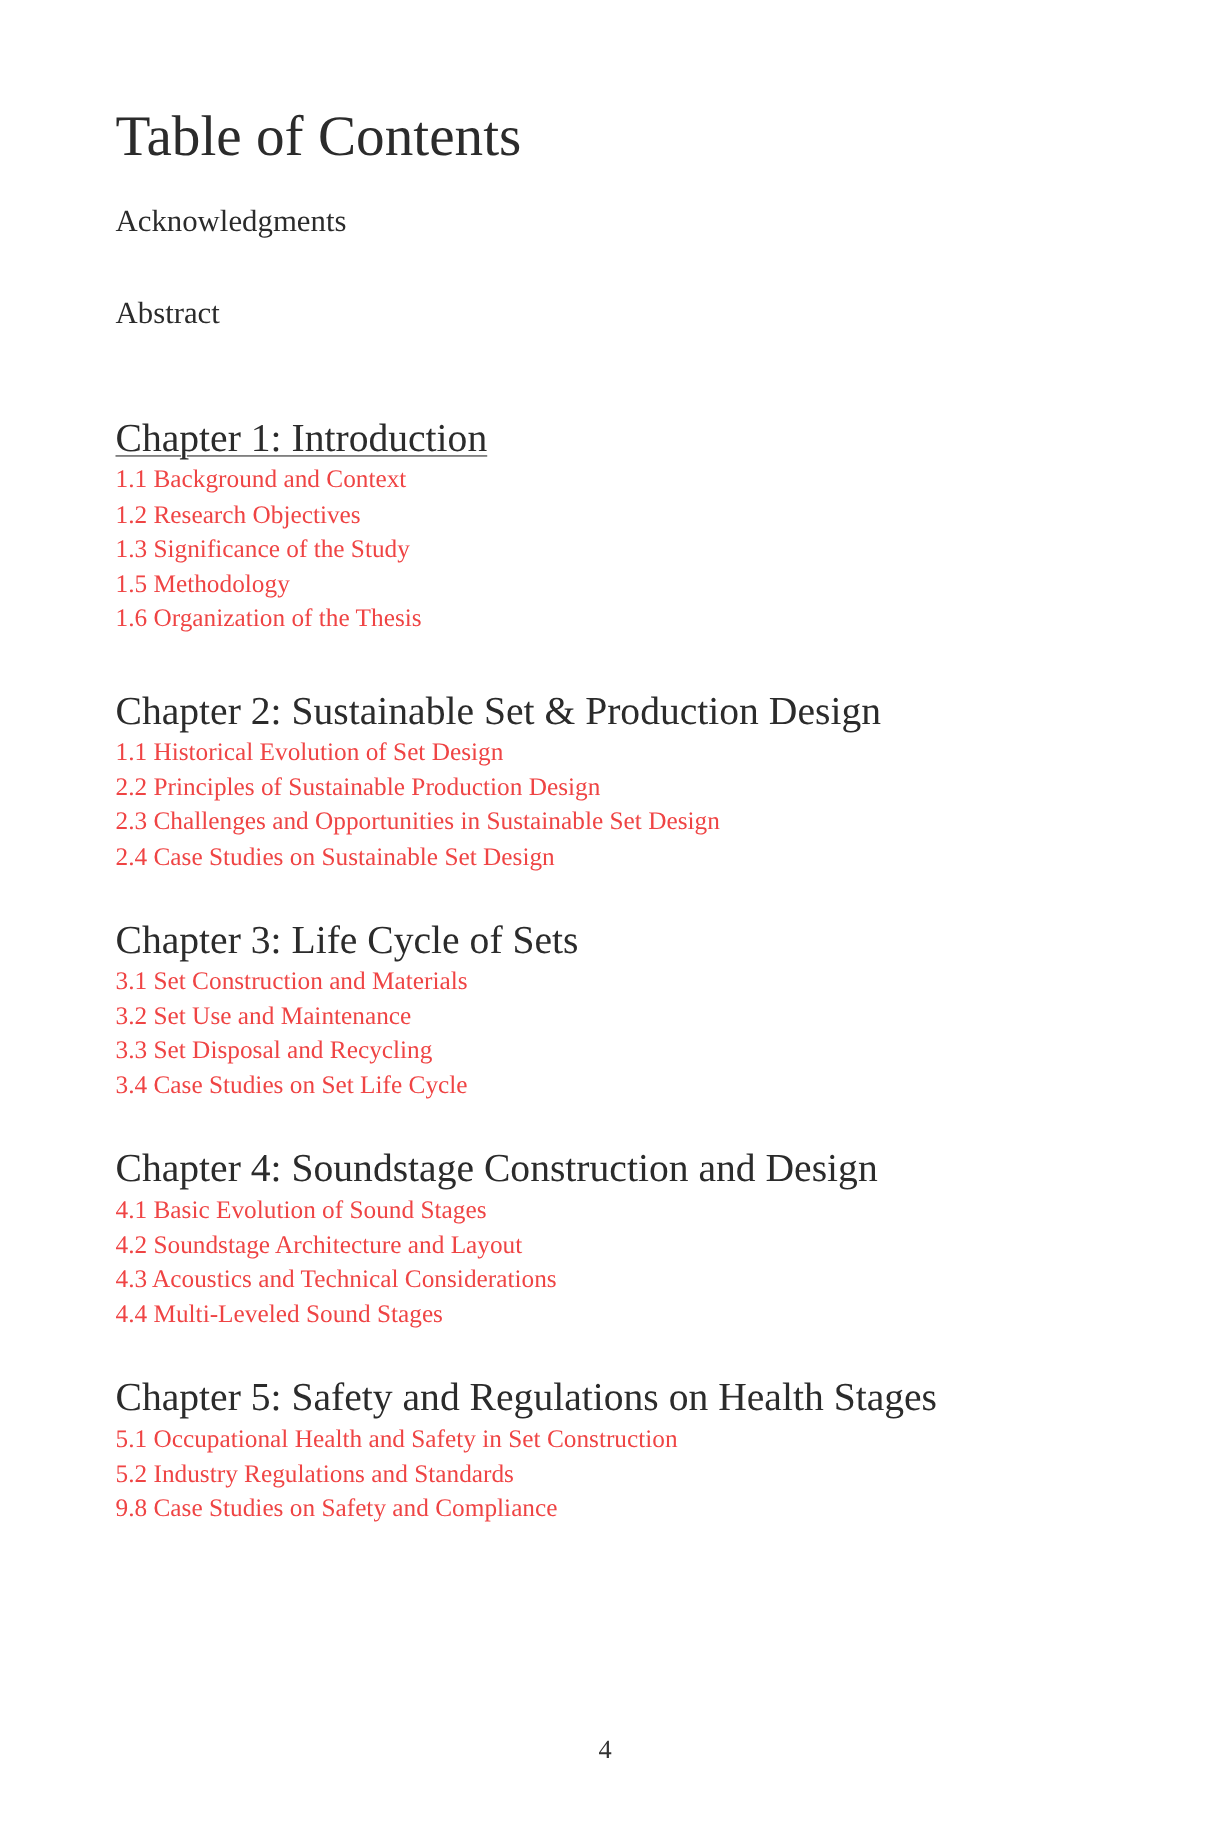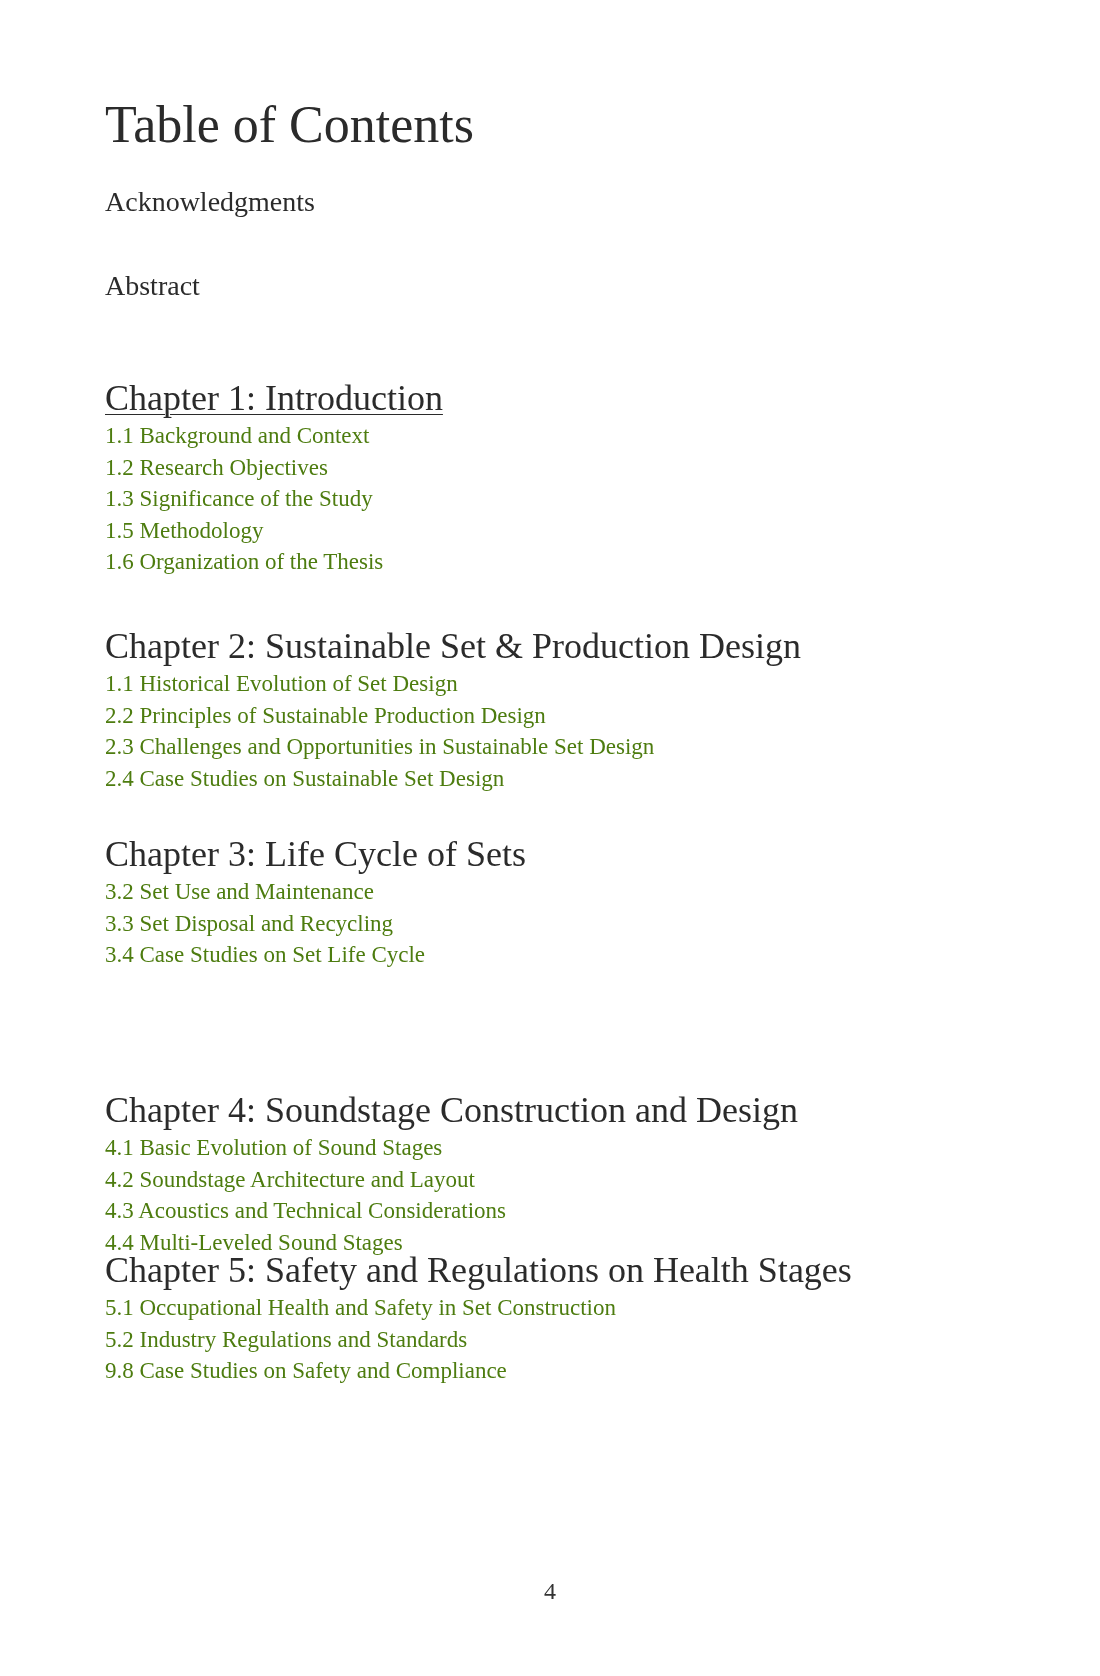--- a/index.html
+++ b/index.html
@@ -9,25 +9,25 @@
     color: #2b2b2b;
   }
   .page { position: absolute; left: 105px; top: 0; width: 900px; }
   .toc-title { position: absolute; top: 100px; left: 0; font-size: 52px; line-height: 50px; white-space: nowrap; }
   .front-item { position: absolute; left: 0; font-size: 28px; line-height: 36px; white-space: nowrap; }
   .front-ack { top: 184px; }
   .front-abs { top: 268px; }
   .chapter { position: absolute; left: 0; }
   .chapter-title { font-size: 36px; line-height: 44px; white-space: nowrap; margin: 0; font-weight: normal; }
   .chapter-title.underlined { text-decoration: underline; text-decoration-thickness: 1px; text-underline-offset: 4px; }
-  .section { font-size: 23px; line-height: 31.5px; white-space: nowrap; margin: 0; color: #4d7c0f; }
+  .section { font-size: 23px; line-height: 31.5px; white-space: nowrap; margin: 0; color: #ef4444; }
   .ch1 { top: 348px; margin-top: 28px; }
   .ch2 { top: 624px; }
   .ch3 { top: 832px; }
-  .ch4 { top: 1088px; }
+  .ch4 { top: 1040px; }
   .ch5 { top: 1248px; }
   .page-number { position: absolute; top: 1578px; left: 0; width: 1100px; text-align: center; font-size: 24px; color: #333; }
 </style>
 </head>
 <body>
 
 <div class="page">
   <div class="toc-title">Table of Contents</div>
 
   <div class="front-item front-ack">Acknowledgments</div>
@@ -45,20 +45,21 @@
   <div class="chapter ch2">
     <h2 class="chapter-title">Chapter 2: Sustainable Set &amp; Production Design</h2>
     <p class="section">1.1 Historical Evolution of Set Design</p>
     <p class="section">2.2 Principles of Sustainable Production Design</p>
     <p class="section">2.3 Challenges and Opportunities in Sustainable Set Design</p>
     <p class="section">2.4 Case Studies on Sustainable Set Design</p>
   </div>
 
   <div class="chapter ch3">
     <h2 class="chapter-title">Chapter 3: Life Cycle of Sets</h2>
+    <p class="section">3.1 Set Construction and Materials</p>
     <p class="section">3.2 Set Use and Maintenance</p>
     <p class="section">3.3 Set Disposal and Recycling</p>
     <p class="section">3.4 Case Studies on Set Life Cycle</p>
   </div>
 
   <div class="chapter ch4">
     <h2 class="chapter-title">Chapter 4: Soundstage Construction and Design</h2>
     <p class="section">4.1 Basic Evolution of Sound Stages</p>
     <p class="section">4.2 Soundstage Architecture and Layout</p>
     <p class="section">4.3 Acoustics and Technical Considerations</p>

